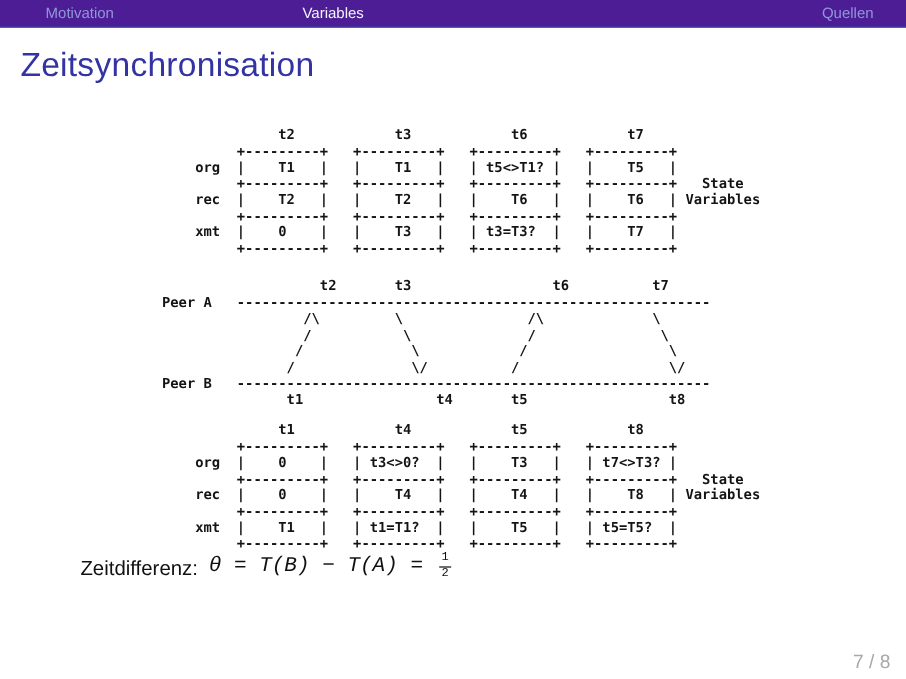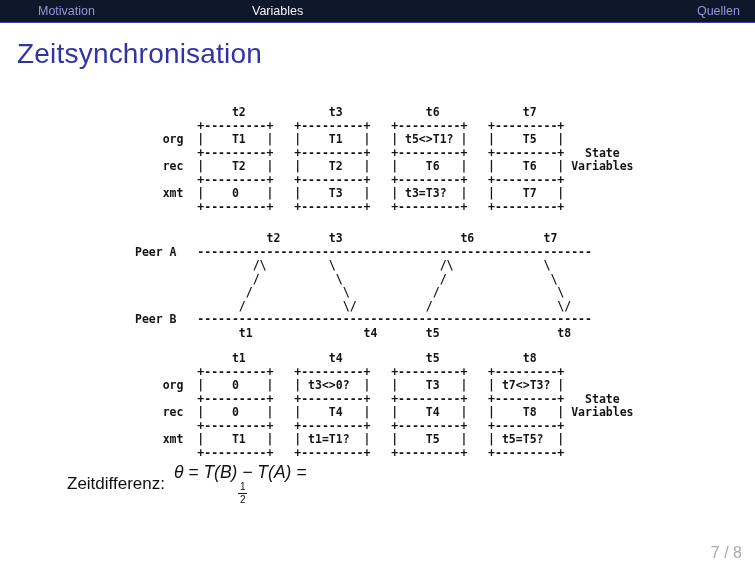--- a/index.html
+++ b/index.html
@@ -2,62 +2,62 @@
 <html><head>
 <meta charset="utf-8">
 <style>
   html,body{margin:0;padding:0;background:#888;}
   .slide{
     position:relative;width:755px;height:566px;background:#ffffff;
     overflow:hidden;font-family:"Liberation Sans",sans-serif;
   }
   .topbar{
     position:absolute;left:0;top:0;width:755px;height:22px;
-    background:#0f172a;border-bottom:1px solid #3e42a5;
+    background:#4c1d95;border-bottom:1px solid #3e42a5;
   }
   .nav{position:absolute;top:50%;transform:translateY(-50%);font-size:12.5px;white-space:nowrap;cursor:pointer;}
   .nav.dim{color:#9196d9;}
   .nav.active{color:#f3f3fb;}
   .title{
     position:absolute;left:17px;top:42px;margin:0;
     font-size:28px;font-weight:normal;color:#3333a3;line-height:24px;letter-spacing:0.2px;
   }
   .ascii{
     position:absolute;left:123px;margin:12px;
     font-family:"DejaVu Sans Mono",monospace;font-weight:bold;
     font-size:11.5px;line-height:13.5px;color:#141414;white-space:pre;
   }
   .formula{
     position:absolute;left:67px;top:462px;display:flex;align-items:center;
   }
   .flabel{font-size:17px;color:#111;margin-right:9px;white-space:pre;}
   .math{
-    font-family:Liberation Sans, sans-serif;font-style:italic;font-size:17.5px;color:#111;
-    display:inline-flex;white-space:pre;flex-direction:column;
+    font-family:Liberation Mono, monospace;font-style:italic;font-size:17.5px;color:#111;
+    display:inline-flex;white-space:pre;
   }
   .math > span{white-space:pre;}
   .frac{
     display:inline-flex;flex-direction:column;align-items:center;
     font-style:normal;font-size:10px;line-height:10px;margin:0 3px;transform:translateY(-1px);
   }
   .frac .num{border-bottom:1px solid #111;padding:0 2px 1px 2px;}
   .frac .den{padding-top:1px;}
   .pagenum{
     position:absolute;right:13px;bottom:4px;font-size:16px;color:#a8a8a8;
   }
 </style>
 </head>
 <body>
 
 <div class="slide">
 
   <div class="topbar">
     <span class="nav dim" style="left:38px">Motivation</span>
     <span class="nav active" style="left:252px">Variables</span>
-    <span class="nav dim" style="right:15px">Quellen</span>
+    <span class="nav dim" style="right:27px">Quellen</span>
   </div>
 
   <h1 class="title">Zeitsynchronisation</h1>
 
   <pre class="ascii" style="top:94px">              t2            t3            t6            t7
          +---------+   +---------+   +---------+   +---------+
     org  |    T1   |   |    T1   |   | t5&lt;&gt;T1? |   |    T5   |
          +---------+   +---------+   +---------+   +---------+   State
     rec  |    T2   |   |    T2   |   |    T6   |   |    T6   | Variables
          +---------+   +---------+   +---------+   +---------+

